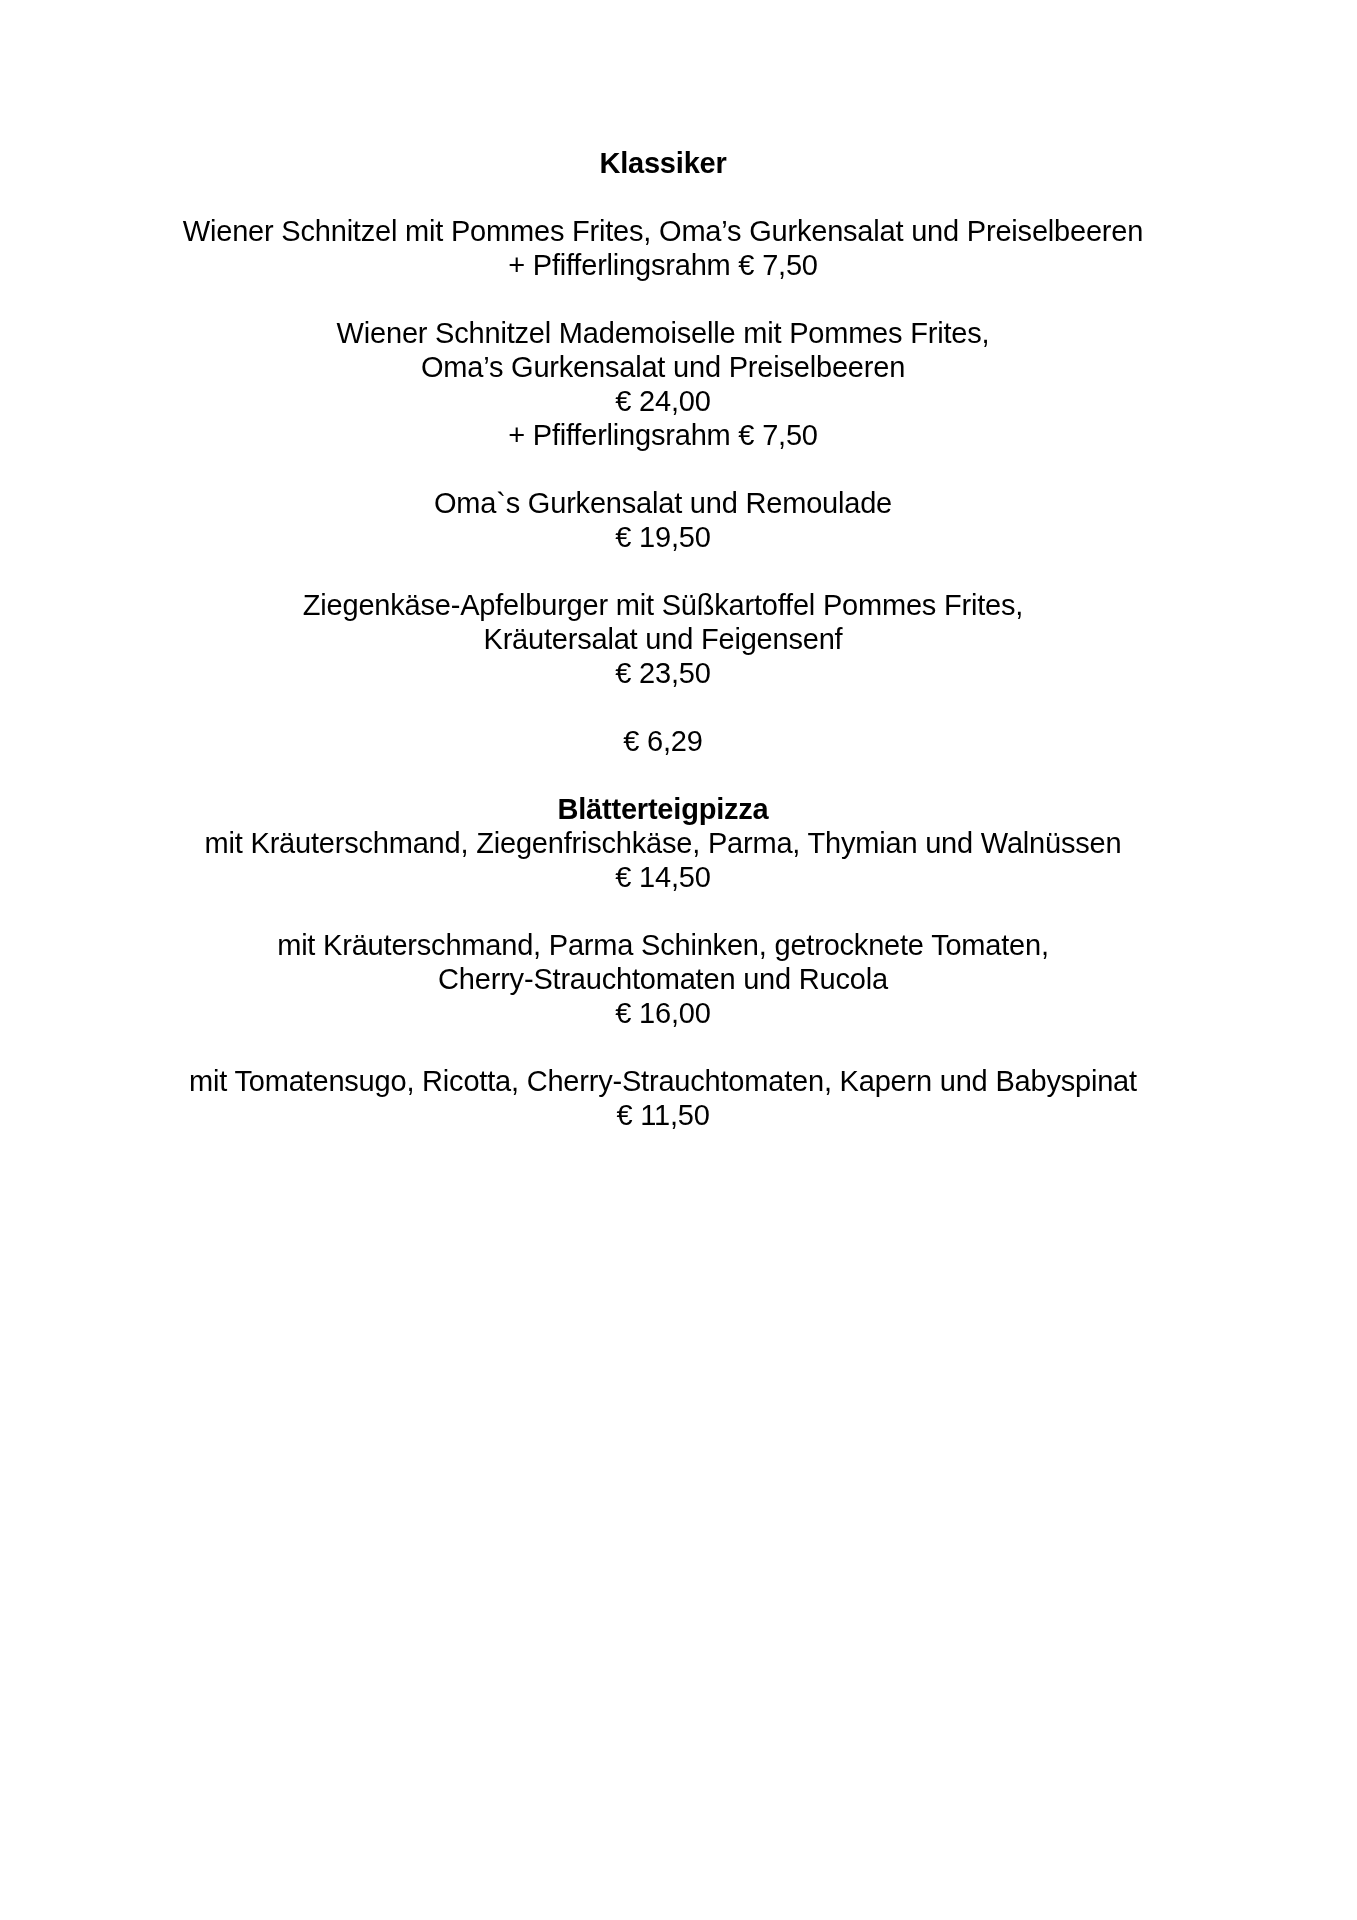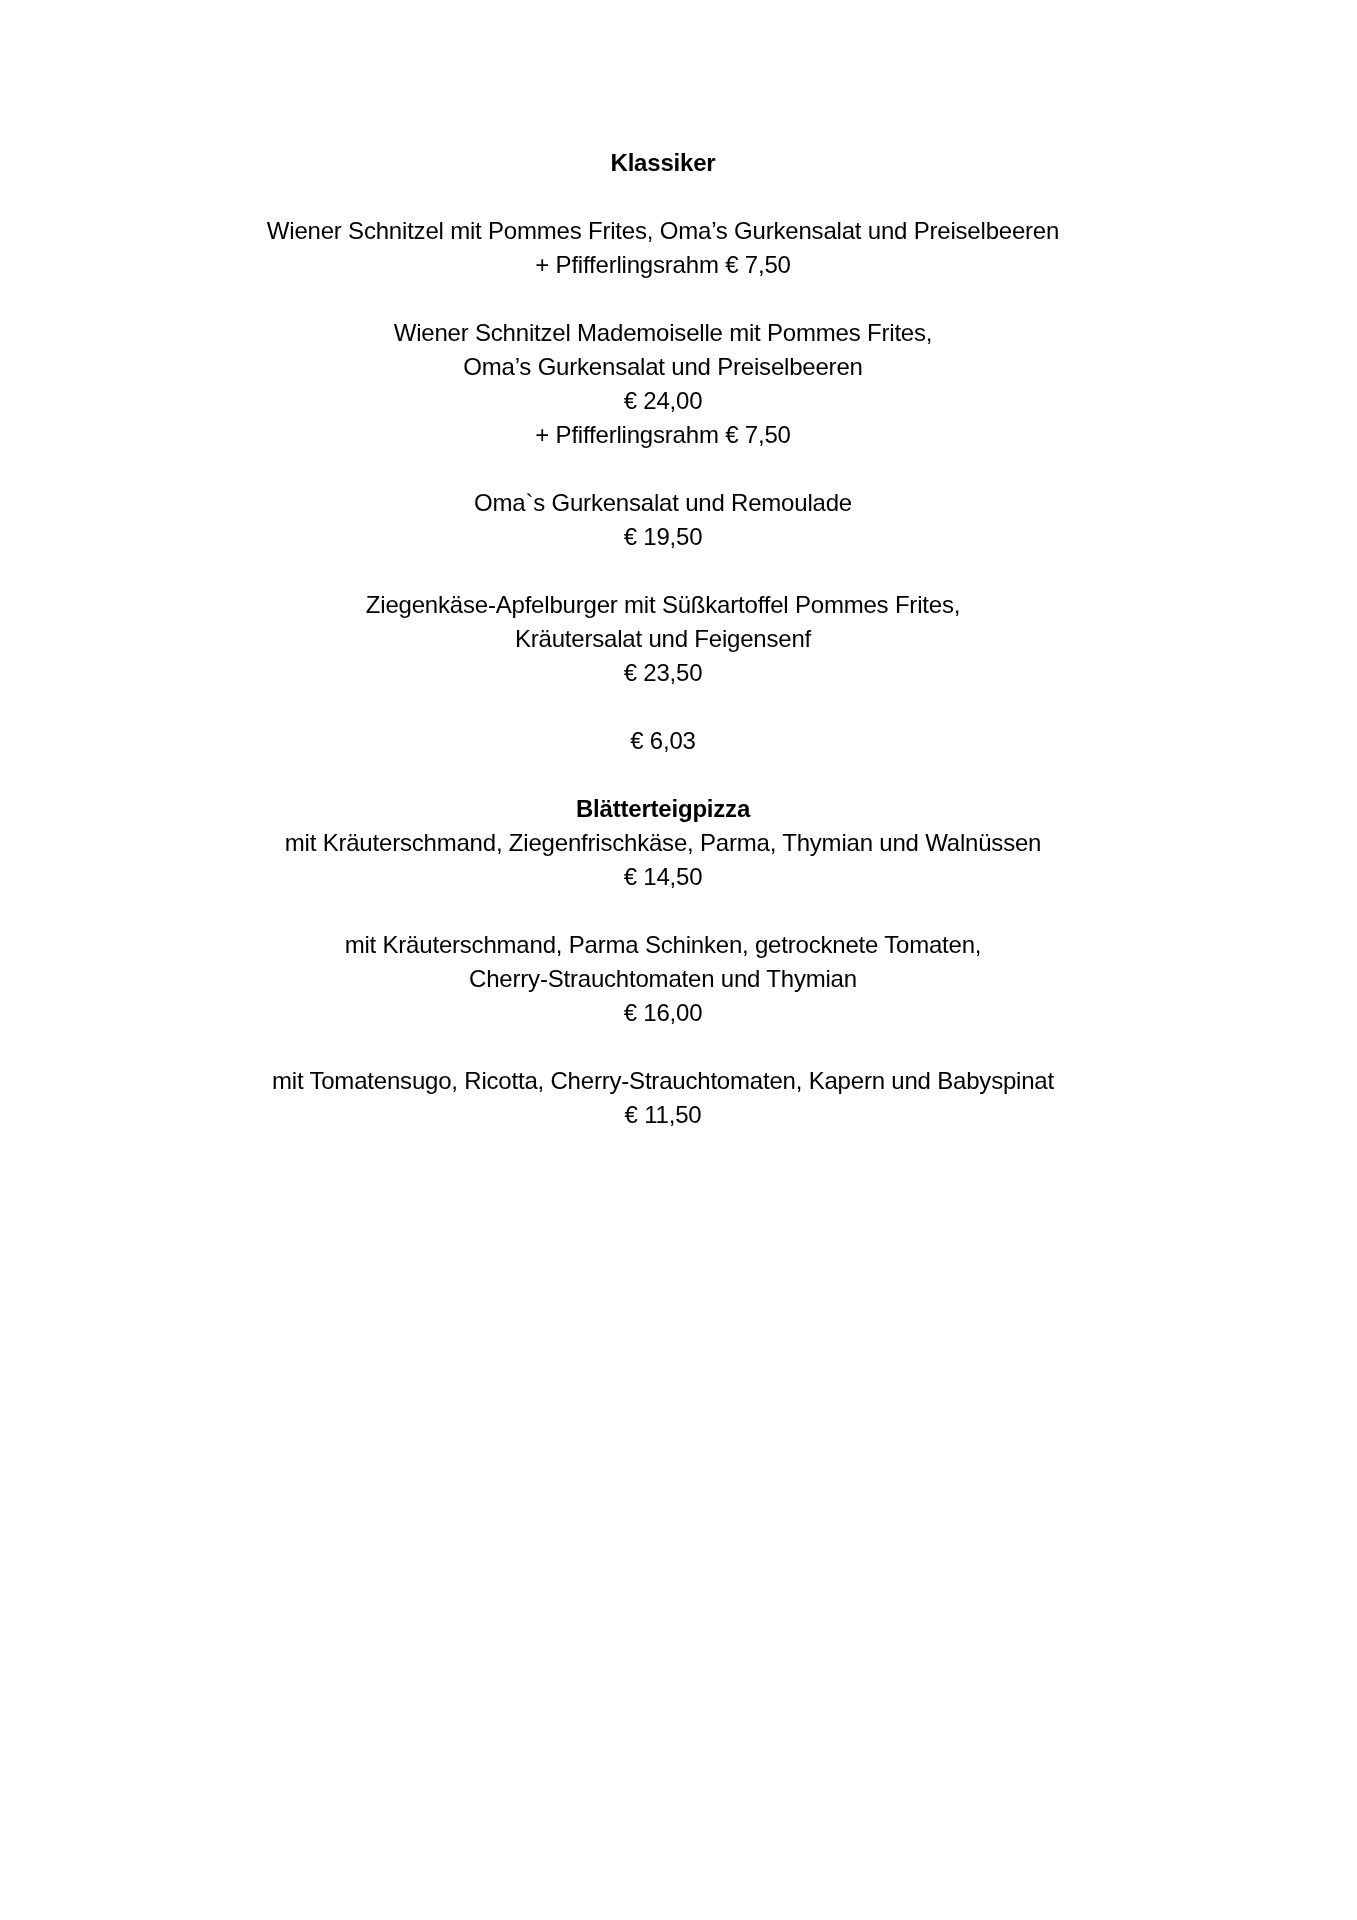--- a/index.html
+++ b/index.html
@@ -13,21 +13,21 @@
     position: relative;
     overflow: hidden;
   }
   .page {
     box-sizing: border-box;
     width: 1326px;           
     padding-top: 146px;
     text-align: center;
     color: #000000;
     font-family: "Liberation Sans", "DejaVu Sans", sans-serif;
-    font-size: 24px;
+    font-size: 29px;
     line-height: 34px;
     letter-spacing: -0.2px;
   }
   .paragraph {
     margin: 0 0 34px 0;      
   }
   .line {
     white-space: pre-wrap;
   }
   .line.heading {
@@ -54,29 +54,29 @@
     <div class="paragraph">
       <div class="line text">Oma`s Gurkensalat und Remoulade</div>
       <div class="line price">€ 19,50</div>
     </div>
     <div class="paragraph">
       <div class="line text">Ziegenkäse-Apfelburger mit Süßkartoffel Pommes Frites,</div>
       <div class="line text">Kräutersalat und Feigensenf</div>
       <div class="line price">€ 23,50</div>
     </div>
     <div class="paragraph">
-      <div class="line price">€ 6,03</div>
+      <div class="line price">€ 6,29</div>
     </div>
     <div class="paragraph">
       <div class="line heading">Blätterteigpizza</div>
       <div class="line text">mit Kräuterschmand, Ziegenfrischkäse, Parma, Thymian und Walnüssen</div>
       <div class="line price">€ 14,50</div>
     </div>
     <div class="paragraph">
       <div class="line text">mit Kräuterschmand, Parma Schinken, getrocknete Tomaten,</div>
-      <div class="line text">Cherry-Strauchtomaten und Thymian</div>
+      <div class="line text">Cherry-Strauchtomaten und Rucola</div>
       <div class="line price">€ 16,00</div>
     </div>
     <div class="paragraph">
       <div class="line text">mit Tomatensugo, Ricotta, Cherry-Strauchtomaten, Kapern und Babyspinat</div>
       <div class="line price">€ 11,50</div>
     </div>
   </div>
 
 </body></html>

